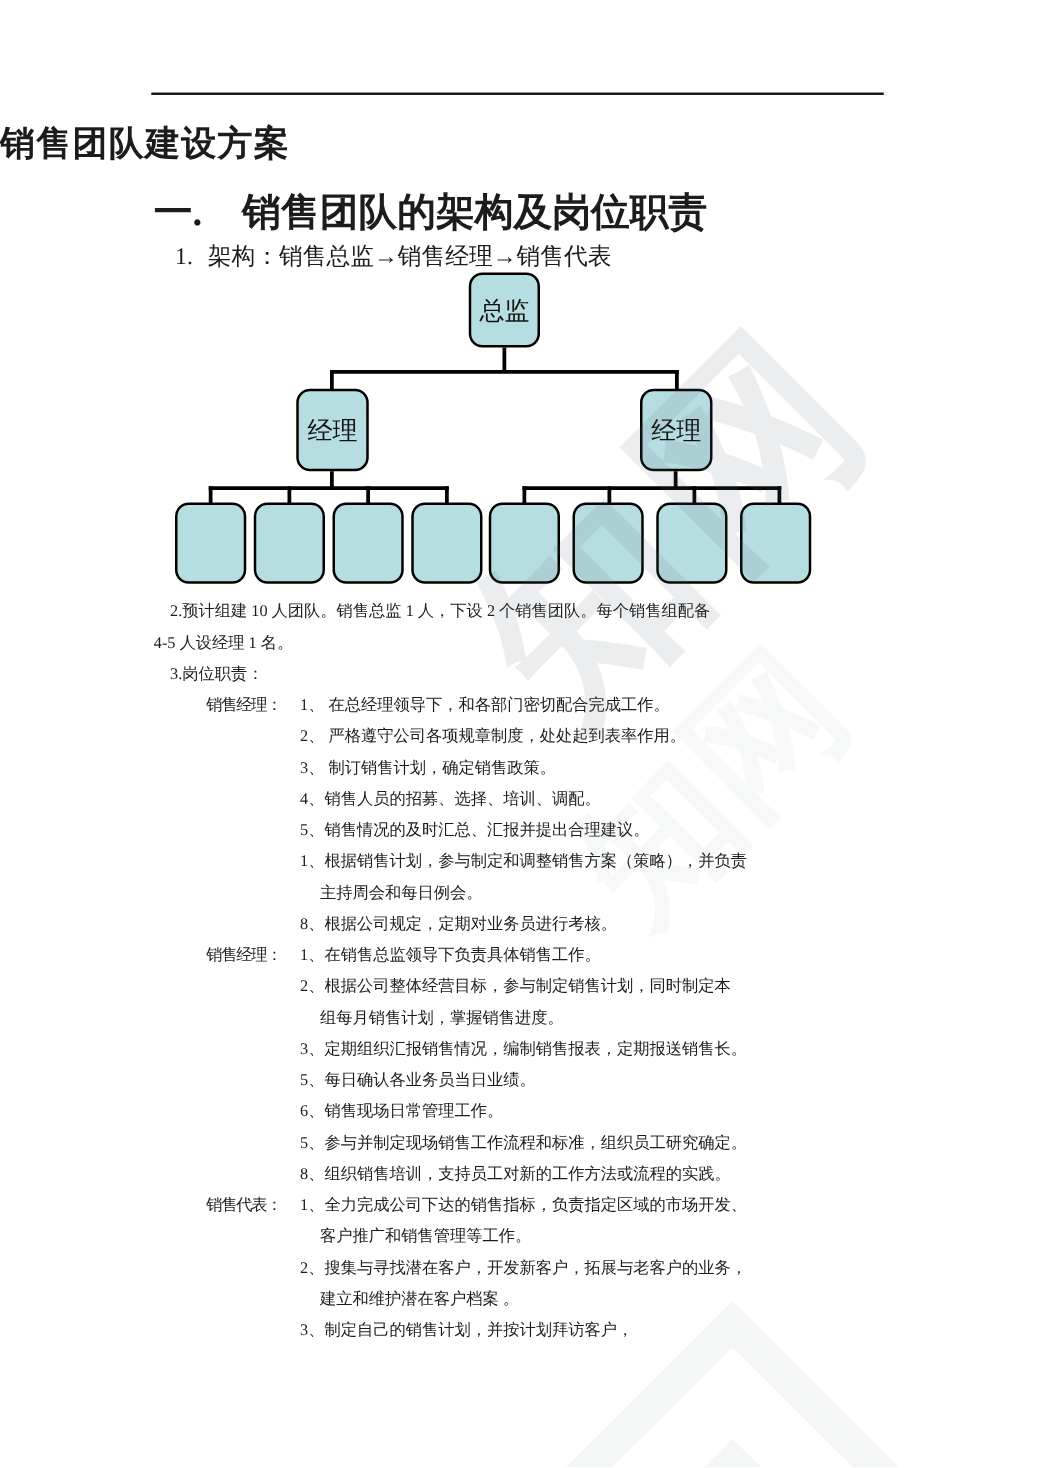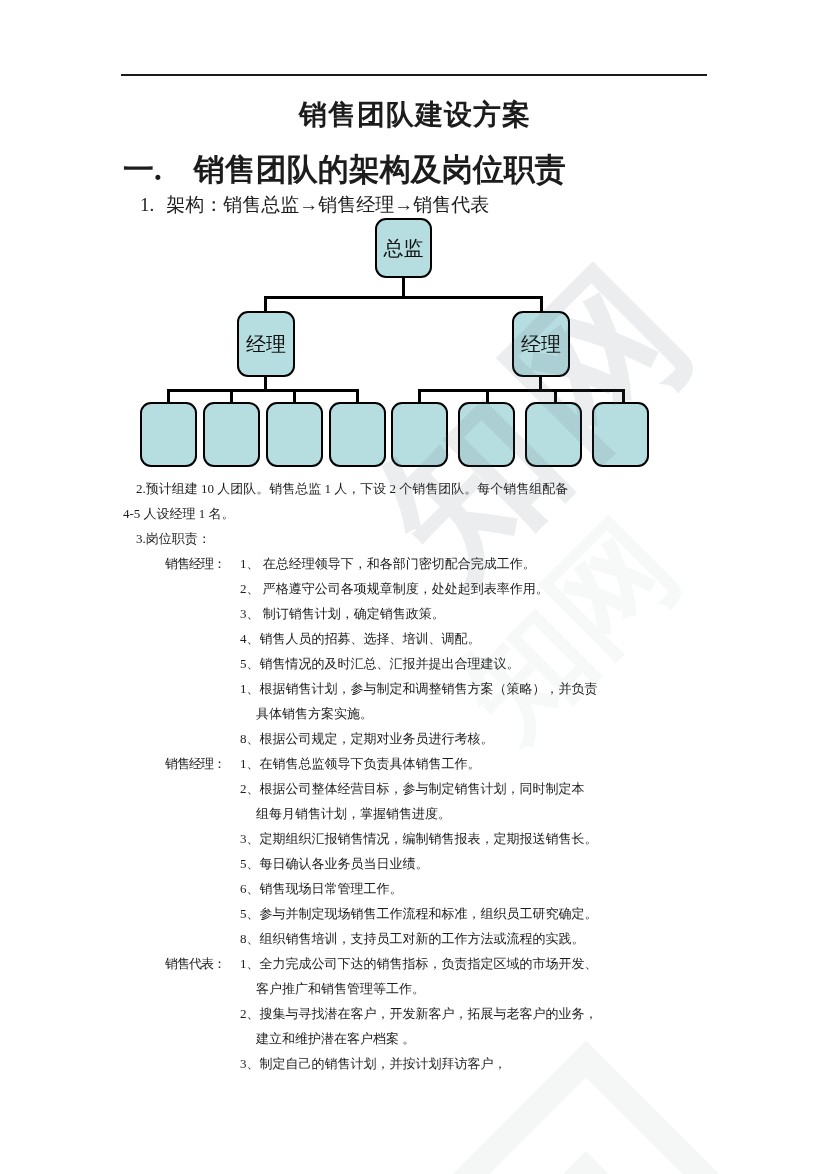--- a/index.html
+++ b/index.html
@@ -11,21 +11,21 @@
     font-family:"Liberation Serif","DejaVu Serif",serif;
     color:#1c1c1c;
   }
 
   
   .header-rule { position:absolute; top:74px; left:121px; width:586px; height:2px; background:#1a1a1a; }
 
   
   .doc-title {
     position:absolute; top:96px; left:0; width:100%;
-    text-align:center; font-size:28px; font-weight:bold; letter-spacing:1px;
+    font-size:28px; font-weight:bold; letter-spacing:1px;
   }
   .section-heading {
     position:absolute; top:149px; left:123px;
     font-size:31px; font-weight:bold; white-space:nowrap;
   }
   .section-heading .sec-no { margin-right:32px; }
   .arch-line {
     position:absolute; top:192px; left:140px;
     font-size:19px; white-space:nowrap;
   }
@@ -156,21 +156,21 @@
     <div id="roles-container">
         <div class="role-block">
           <div class="role-label">销售经理：</div>
           <div class="role-items">
             <div class="tline">1、 在总经理领导下，和各部门密切配合完成工作。</div>
             <div class="tline">2、 严格遵守公司各项规章制度，处处起到表率作用。</div>
             <div class="tline">3、 制订销售计划，确定销售政策。</div>
             <div class="tline">4、销售人员的招募、选择、培训、调配。</div>
             <div class="tline">5、销售情况的及时汇总、汇报并提出合理建议。</div>
             <div class="tline">1、根据销售计划，参与制定和调整销售方案（策略），并负责</div>
-            <div class="tline cont">具体销售方案实施。</div>
+            <div class="tline cont">主持周会和每日例会。</div>
             <div class="tline">8、根据公司规定，定期对业务员进行考核。</div>
           </div>
         </div>
         <div class="role-block">
           <div class="role-label">销售经理：</div>
           <div class="role-items">
             <div class="tline">1、在销售总监领导下负责具体销售工作。</div>
             <div class="tline">2、根据公司整体经营目标，参与制定销售计划，同时制定本</div>
             <div class="tline cont">组每月销售计划，掌握销售进度。</div>
             <div class="tline">3、定期组织汇报销售情况，编制销售报表，定期报送销售长。</div>

